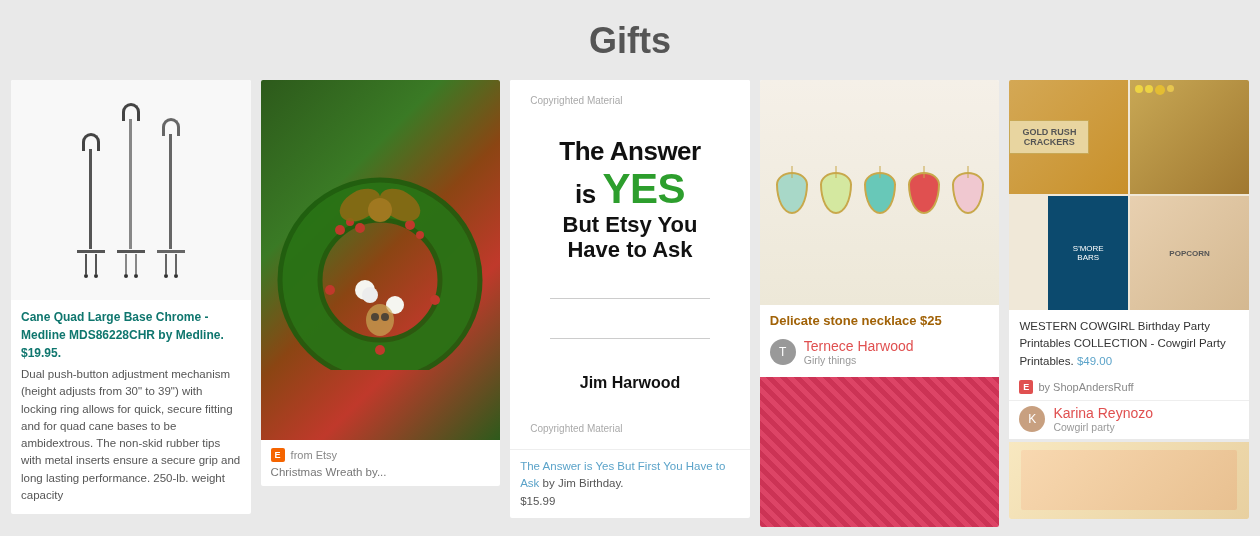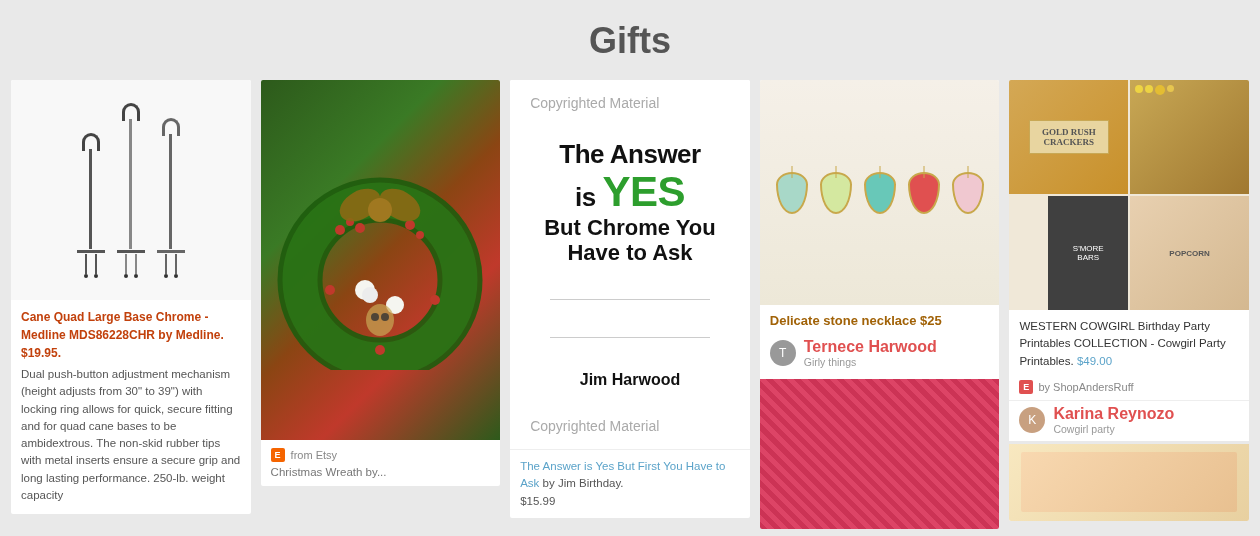--- a/index.html
+++ b/index.html
@@ -90,21 +90,21 @@
       border-radius: 50%;
     }
     .card-text {
       padding: 8px 10px 10px;
       font-size: 12px;
       color: #555;
       line-height: 1.5;
     }
     .card-text .item-title {
       font-weight: bold;
-      color: #c2410c;
+      color: #0f766e;
       font-size: 12px;
       margin-bottom: 4px;
     }
     .card-text .item-desc {
       font-size: 11.5px;
       color: #555;
       line-height: 1.5;
     }
 
     
@@ -171,21 +171,21 @@
       width: 100%;
       height: 100%;
       background: #fff;
       display: flex;
       flex-direction: column;
       align-items: center;
       justify-content: space-between;
       padding: 5px 10px;
     }
     .book-copyright {
-      font-size: 14px;
+      font-size: 10px;
       color: #aaa;
       align-self: flex-start;
     }
     .book-title-main {
       font-size: 26px;
       font-weight: 900;
       color: #111;
       text-align: center;
       line-height: 1.1;
       letter-spacing: -0.5px;
@@ -271,21 +271,21 @@
       height: 26px;
       border-radius: 50%;
       background: #999;
       overflow: hidden;
       display: flex;
       align-items: center;
       justify-content: center;
       font-size: 12px;
       color: #fff;
     }
-    .user-info-sm .uname { font-size: 16px; color: #e05050; font-weight: bold; }
+    .user-info-sm .uname { font-size: 14px; color: #e05050; font-weight: normal; }
     .user-info-sm .uboard { font-size: 10.5px; color: #999; }
     .card4-img2 {
       height: 150px;
       background: linear-gradient(135deg, #ff6680 0%, #cc4466 50%, #aa2244 100%);
       margin-top: 5px;
       display: flex;
       align-items: center;
       justify-content: center;
       overflow: hidden;
       position: relative;
@@ -314,40 +314,39 @@
     .card5-cell {
       overflow: hidden;
       position: relative;
     }
     .cell-food1 {
       background: linear-gradient(135deg, #d4a855 0%, #c8902a 100%);
       grid-column: 1;
       grid-row: 1;
       display: flex;
       align-items: center;
-      justify-content: center;
-      font-family: Liberation Serif, serif;
+      justify-content: flex-start;
     }
     .crackers-box {
       background: #e8d5a0;
       padding: 6px 8px;
       text-align: center;
       border: 1px solid #c8a855;
       font-size: 9px;
       font-weight: bold;
       color: #555;
       width: 80px;
     }
     .cell-food2 {
       background: linear-gradient(135deg, #c8a855 0%, #a07830 100%);
       grid-column: 2;
       grid-row: 1;
     }
     .cell-food3 {
-      background: #404040;
+      background: #0c4a6e;
       grid-column: 1;
       grid-row: 2;
       display: flex;
       align-items: center;
       justify-content: center;
       margin-left: 39px;
     }
     .smores-label {
       color: #fff;
       font-size: 8px;
@@ -532,21 +531,21 @@
       <div class="card2-sub">Christmas Wreath by...</div>
     </div>
 
     <div class="card">
       <div class="card3-img">
         <div class="book-cover">
           <div class="book-copyright">Copyrighted Material</div>
           <div>
             <div class="book-title-main">The Answer</div>
             <div class="book-title-main" style="font-size:26px;font-weight:900;color:#111;">is <span style="color:#2d9e2d;font-size:42px;">YES</span></div>
-            <div class="book-title-rest">But Chrome You</div>
+            <div class="book-title-rest">But Etsy You</div>
             <div class="book-title-rest">Have to Ask</div>
           </div>
           <div class="book-divider"></div>
           <div class="book-divider"></div>
           <div class="book-author">Jim Harwood</div>
           <div class="book-copyright">Copyrighted Material</div>
         </div>
       </div>
       <div class="card3-text">
         <span style="color:#5ba3c9;cursor:pointer;">The Answer is Yes But First You Have to Ask</span>

